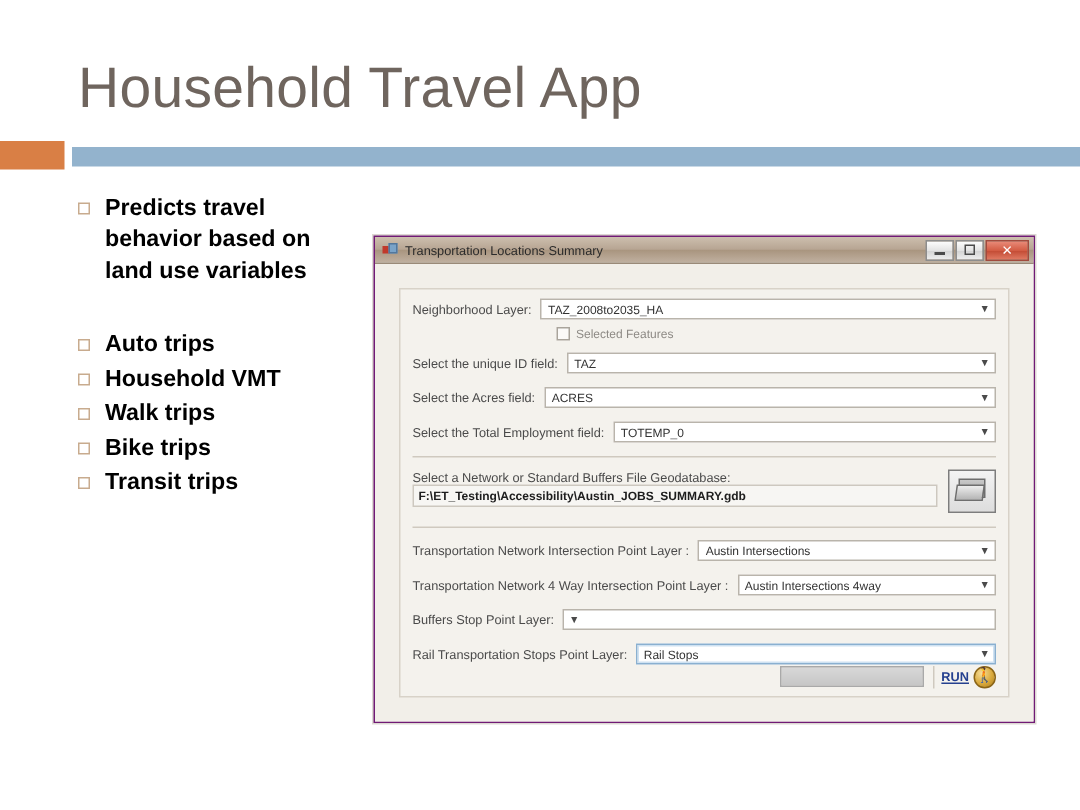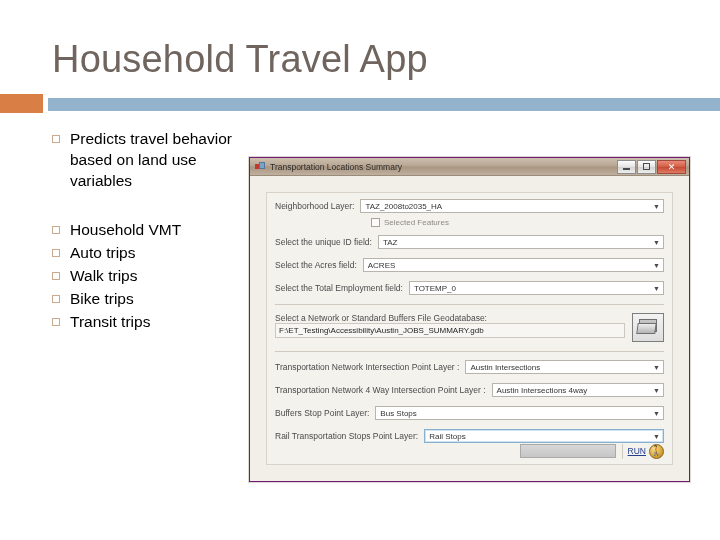--- a/index.html
+++ b/index.html
@@ -48,20 +48,21 @@
   .bullet-list {
     position: absolute;
     left: 52px;
     top: 128px;
     width: 190px;
   }
   .bullet-item {
     display: flex;
     align-items: flex-start;
     margin-bottom: 2px;
+    font-weight: bold;
   }
   .bullet-item.gap-after {
     margin-bottom: 28px;
   }
   .bullet-marker {
     flex: 0 0 auto;
     width: 8px;
     height: 8px;
     border: 1px solid #c8ab8e;
     margin: 7px 10px 0 0;
@@ -257,21 +258,21 @@
   .file-path {
     height: 15px;
     background: #f7f6f3;
     border: 1px solid #cdc8bf;
     box-sizing: border-box;
     display: flex;
     align-items: center;
     padding-left: 3px;
     font-size: 8px;
     color: #1d1d1d;
-    font-weight: normal;
+    font-weight: bold;
     white-space: nowrap;
     overflow: hidden;
   }
   .browse-btn {
     flex: 0 0 auto;
     width: 32px;
     height: 29px;
     margin-left: 7px;
     border: 1px solid #7d7d7d;
     background: linear-gradient(180deg,#f3f3f3 0%, #dddddd 100%);
@@ -323,21 +324,21 @@
   }
   .run-group {
     display: flex;
     align-items: center;
     gap: 3px;
     padding-left: 5px;
     border-left: 1px solid #cfc9bf;
   }
   .run-label {
     font-size: 8.5px;
-    font-weight: normal;
+    font-weight: bold;
     color: #25408f;
     text-decoration: underline;
   }
   .run-icon {
     width: 15px;
     height: 15px;
     border-radius: 50%;
     background: radial-gradient(circle at 35% 30%, #f6de9a 0%, #d9a93c 55%, #a97d1e 100%);
     border: 1px solid #8a6416;
     box-sizing: border-box;
@@ -362,25 +363,25 @@
 <div class="accent-orange"></div>
 <div class="accent-blue"></div>
 
 <div class="bullet-list">
   <div class="bullet-item gap-after">
     <span class="bullet-marker"></span>
     <span class="bullet-text">Predicts travel behavior based on land use variables</span>
   </div>
   <div class="bullet-item">
     <span class="bullet-marker"></span>
-    <span class="bullet-text">Household VMT</span>
+    <span class="bullet-text">Auto trips</span>
   </div>
   <div class="bullet-item">
     <span class="bullet-marker"></span>
-    <span class="bullet-text">Auto trips</span>
+    <span class="bullet-text">Household VMT</span>
   </div>
   <div class="bullet-item">
     <span class="bullet-marker"></span>
     <span class="bullet-text">Walk trips</span>
   </div>
   <div class="bullet-item">
     <span class="bullet-marker"></span>
     <span class="bullet-text">Bike trips</span>
   </div>
   <div class="bullet-item">
@@ -477,21 +478,20 @@
         <span class="field-label">Transportation Network 4 Way Intersection Point Layer :</span>
         <span class="combo">
           <span class="combo-value">Austin Intersections 4way</span>
           <span class="combo-arrow">▼</span>
         </span>
       </div>
 
       <div class="field-row">
         <span class="field-label">Buffers Stop Point Layer:</span>
         <span class="combo">
-          <span class="combo-value">Bus Stops</span>
           <span class="combo-arrow">▼</span>
         </span>
       </div>
 
       <div class="field-row">
         <span class="field-label">Rail Transportation Stops Point Layer:</span>
         <span class="combo focused">
           <span class="combo-value">Rail Stops</span>
           <span class="combo-arrow">▼</span>
         </span>

